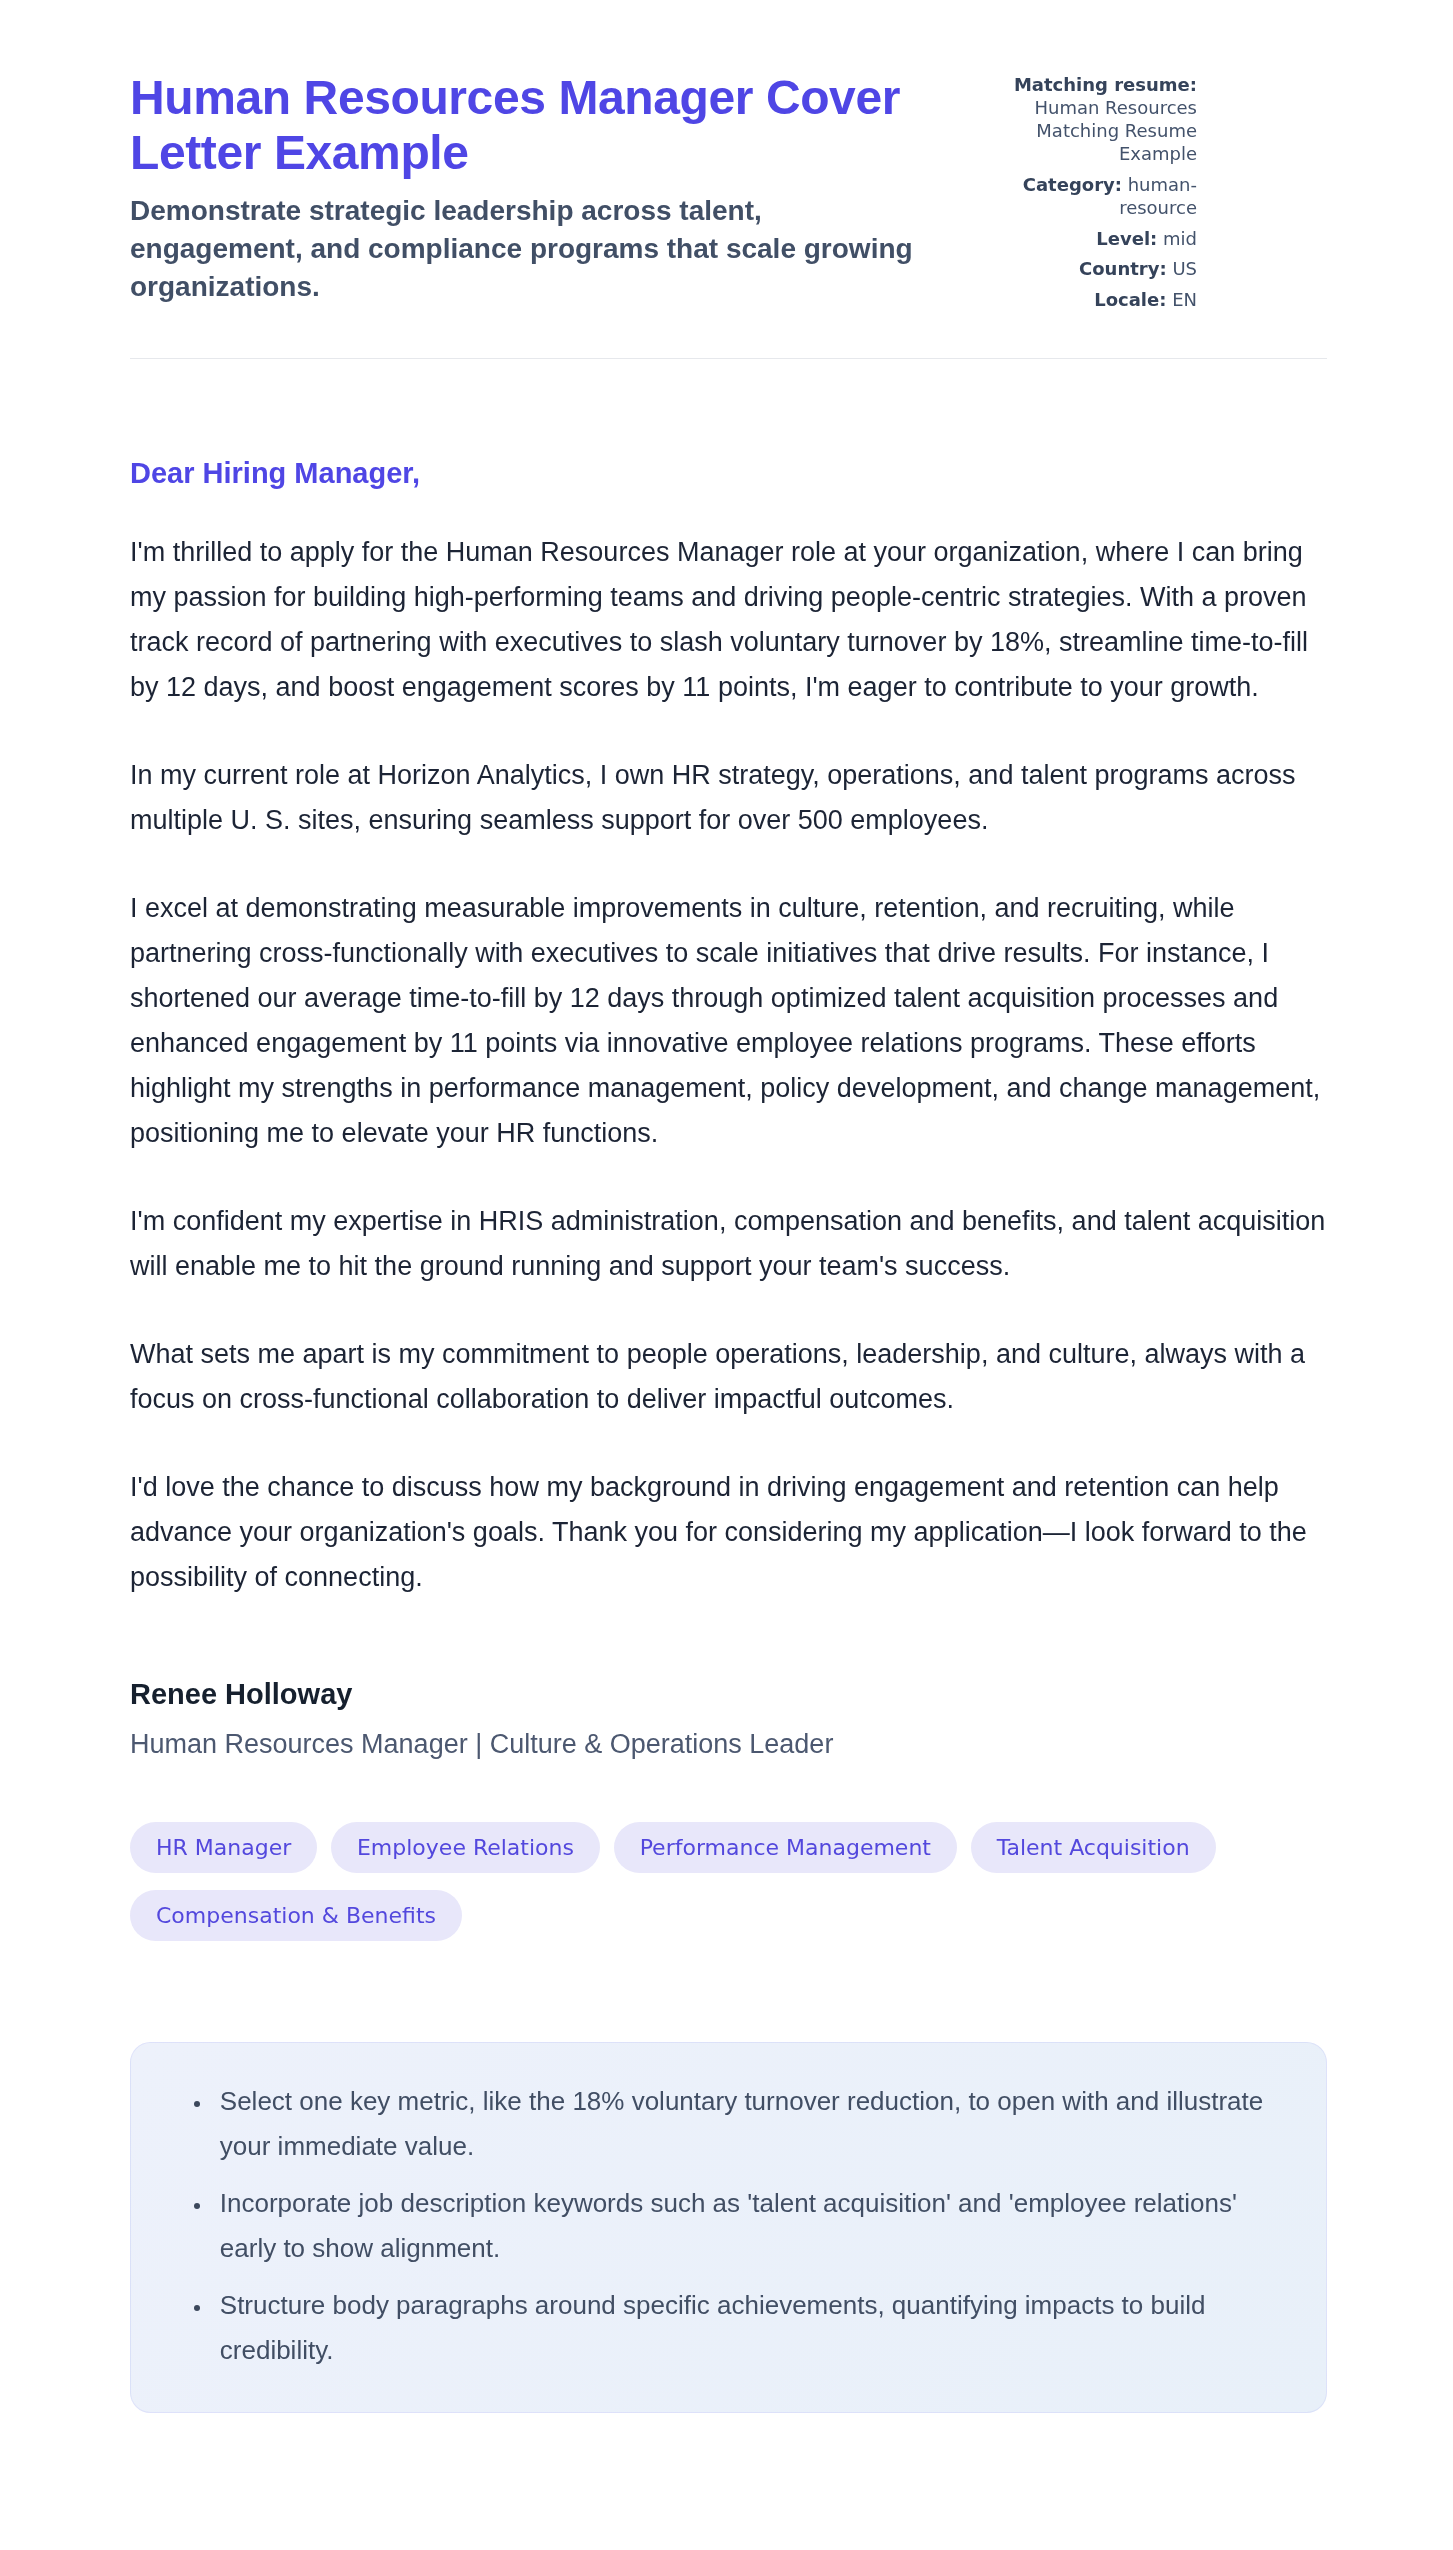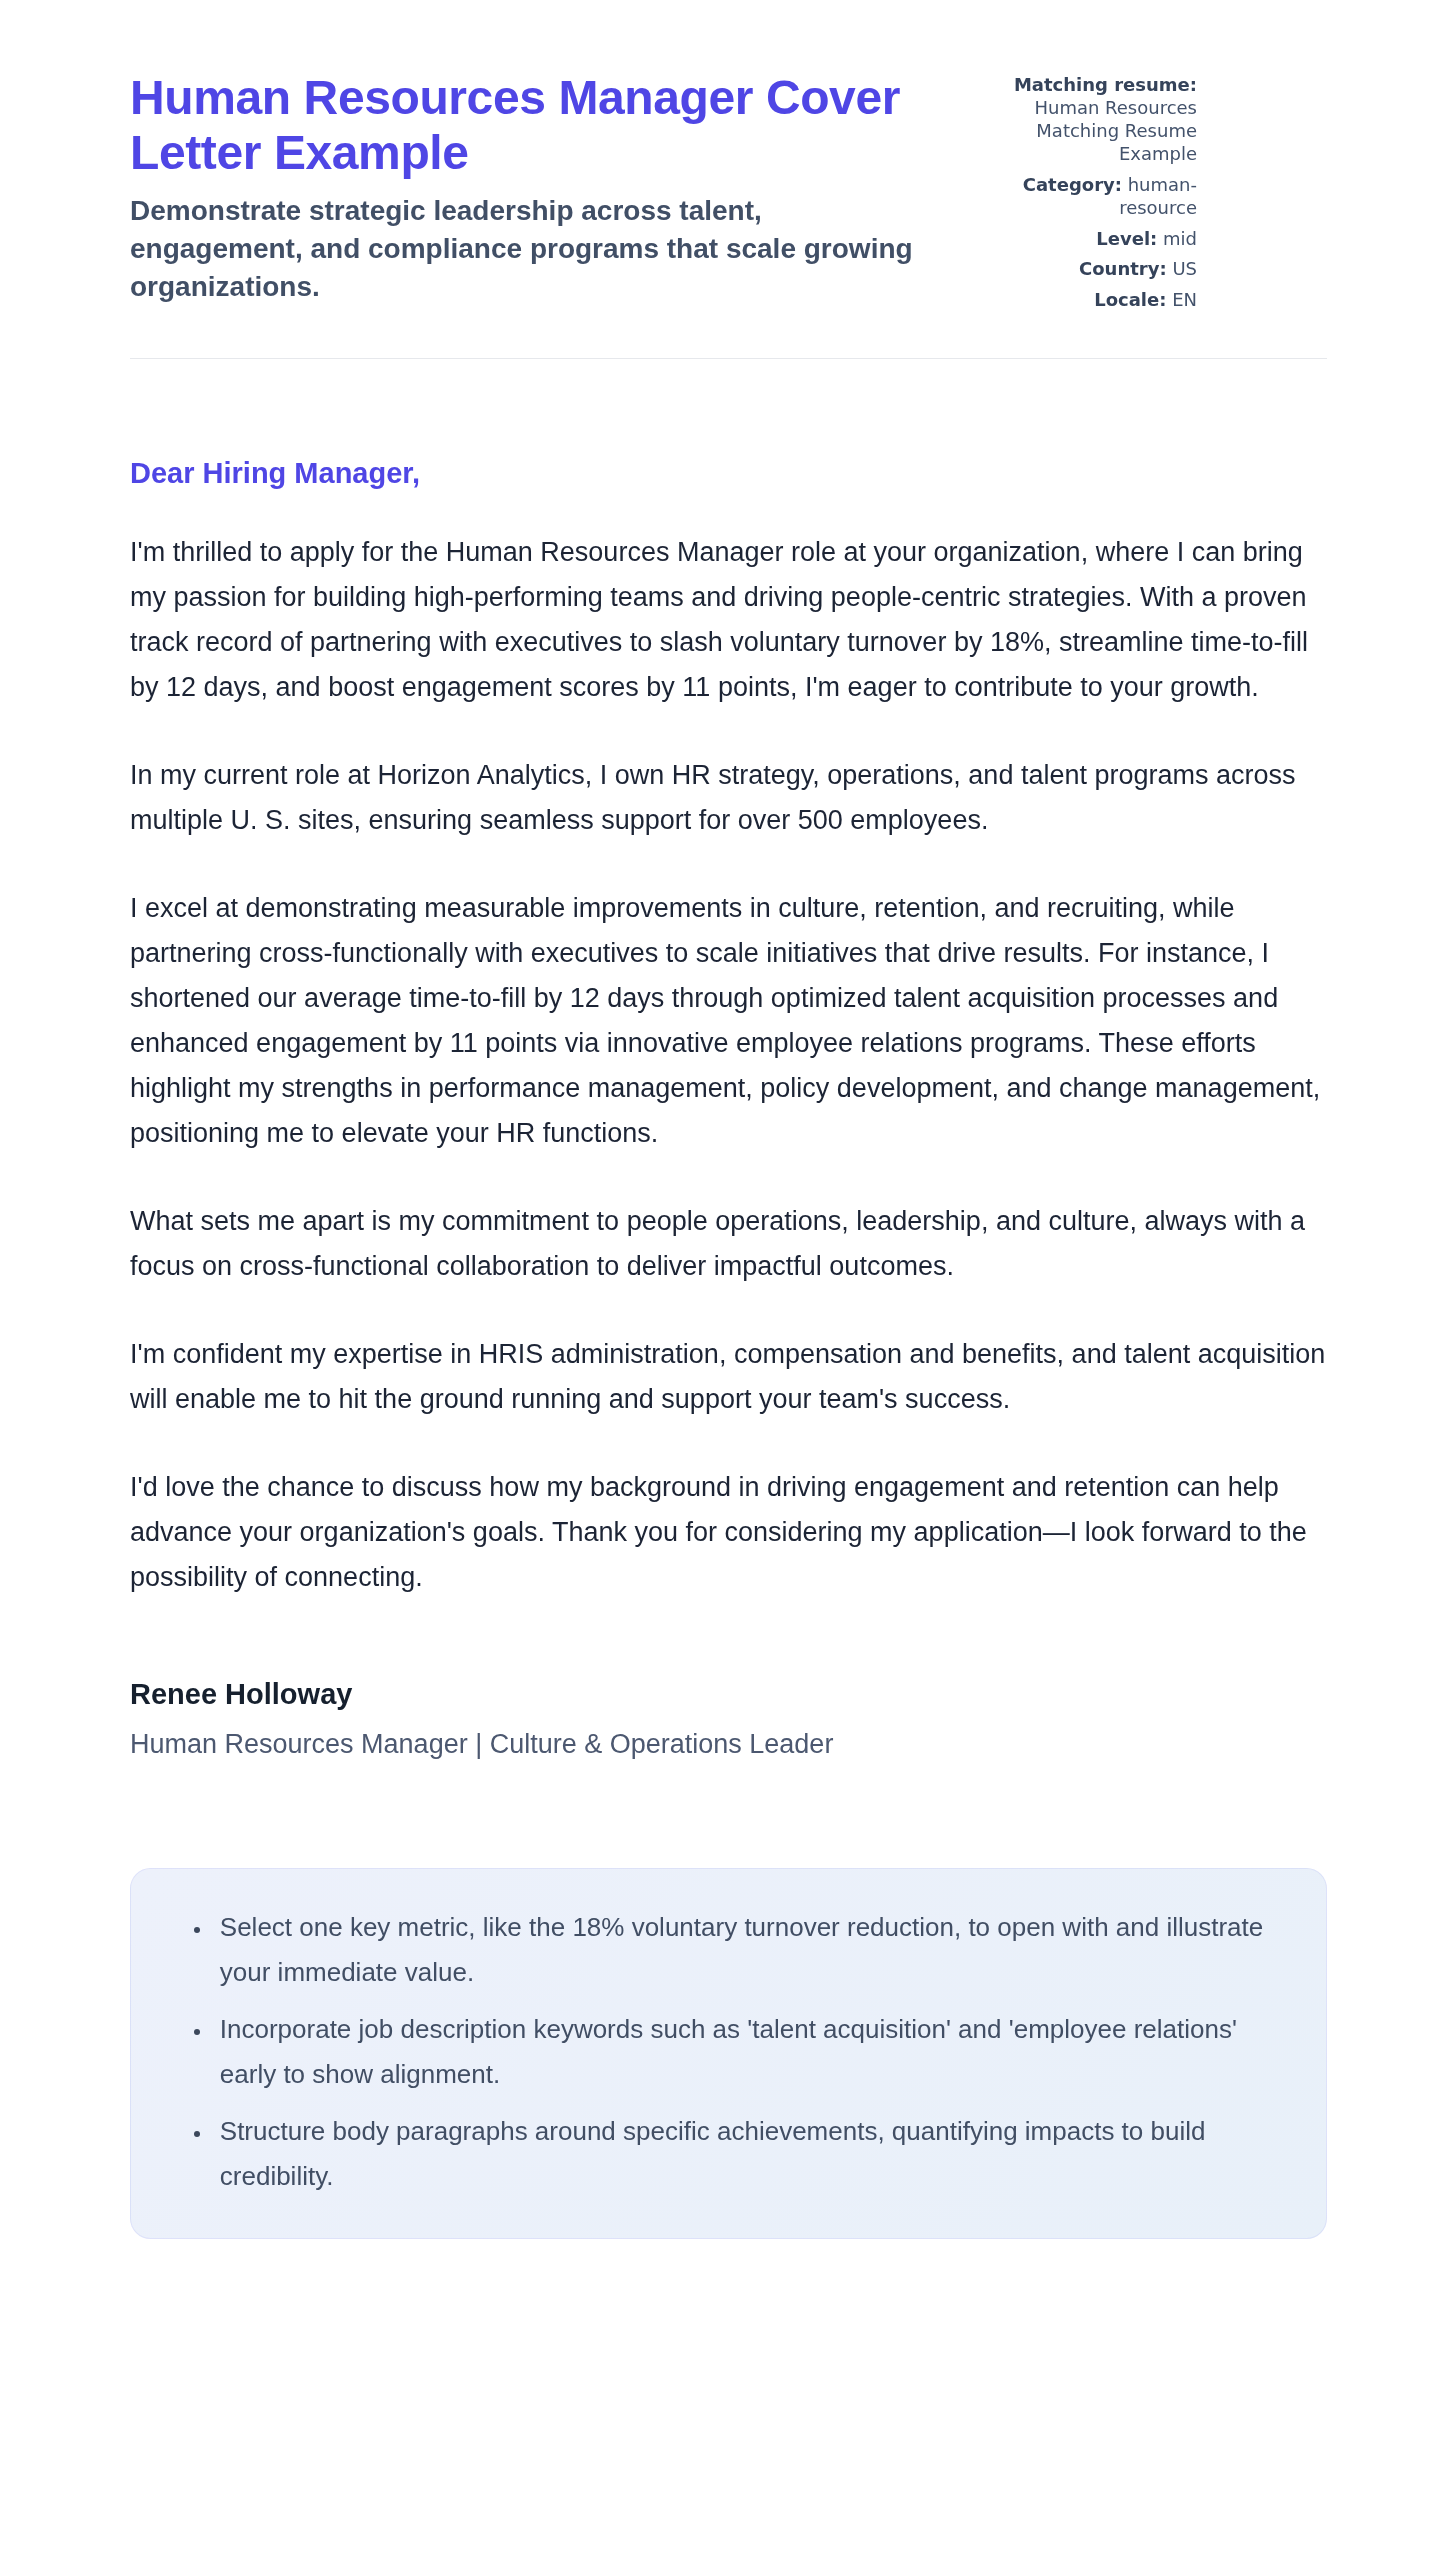--- a/index.html
+++ b/index.html
@@ -113,28 +113,35 @@
     </div>
   </div>
 
   <hr class="divider">
 
   <div class="letter">
     <p class="greeting">Dear Hiring Manager,</p>
     <p class="para">I'm thrilled to apply for the Human Resources Manager role at your organization, where I can bring my passion for building high-performing teams and driving people-centric strategies. With a proven track record of partnering with executives to slash voluntary turnover by 18%, streamline time-to-fill by 12 days, and boost engagement scores by 11 points, I'm eager to contribute to your growth.</p>
     <p class="para">In my current role at Horizon Analytics, I own HR strategy, operations, and talent programs across multiple U. S. sites, ensuring seamless support for over 500 employees.</p>
     <p class="para">I excel at demonstrating measurable improvements in culture, retention, and recruiting, while partnering cross-functionally with executives to scale initiatives that drive results. For instance, I shortened our average time-to-fill by 12 days through optimized talent acquisition processes and enhanced engagement by 11 points via innovative employee relations programs. These efforts highlight my strengths in performance management, policy development, and change management, positioning me to elevate your HR functions.</p>
+    <p class="para">I'm confident my expertise in HRIS administration, compensation and benefits, and talent acquisition will enable me to hit the ground running and support your team's success.</p>
     <p class="para">What sets me apart is my commitment to people operations, leadership, and culture, always with a focus on cross-functional collaboration to deliver impactful outcomes.</p>
-    <p class="para">I'm confident my expertise in HRIS administration, compensation and benefits, and talent acquisition will enable me to hit the ground running and support your team's success.</p>
     <p class="para">I'd love the chance to discuss how my background in driving engagement and retention can help advance your organization's goals. Thank you for considering my application—I look forward to the possibility of connecting.</p>
 
     <p class="signature-name">Renee Holloway</p>
     <p class="signature-role">Human Resources Manager | Culture &amp; Operations Leader</p>
   </div>
 
+  <div class="tags">
+    <span class="tag">HR Manager</span>
+    <span class="tag">Employee Relations</span>
+    <span class="tag">Performance Management</span>
+    <span class="tag">Talent Acquisition</span>
+    <span class="tag">Compensation &amp; Benefits</span>
+  </div>
 
   <div class="personalize">
     <ul class="personalize-list">
       <li>Select one key metric, like the 18% voluntary turnover reduction, to open with and illustrate your immediate value.</li>
       <li>Incorporate job description keywords such as 'talent acquisition' and 'employee relations' early to show alignment.</li>
       <li>Structure body paragraphs around specific achievements, quantifying impacts to build credibility.</li>
     </ul>
   </div>
 
 </div>

